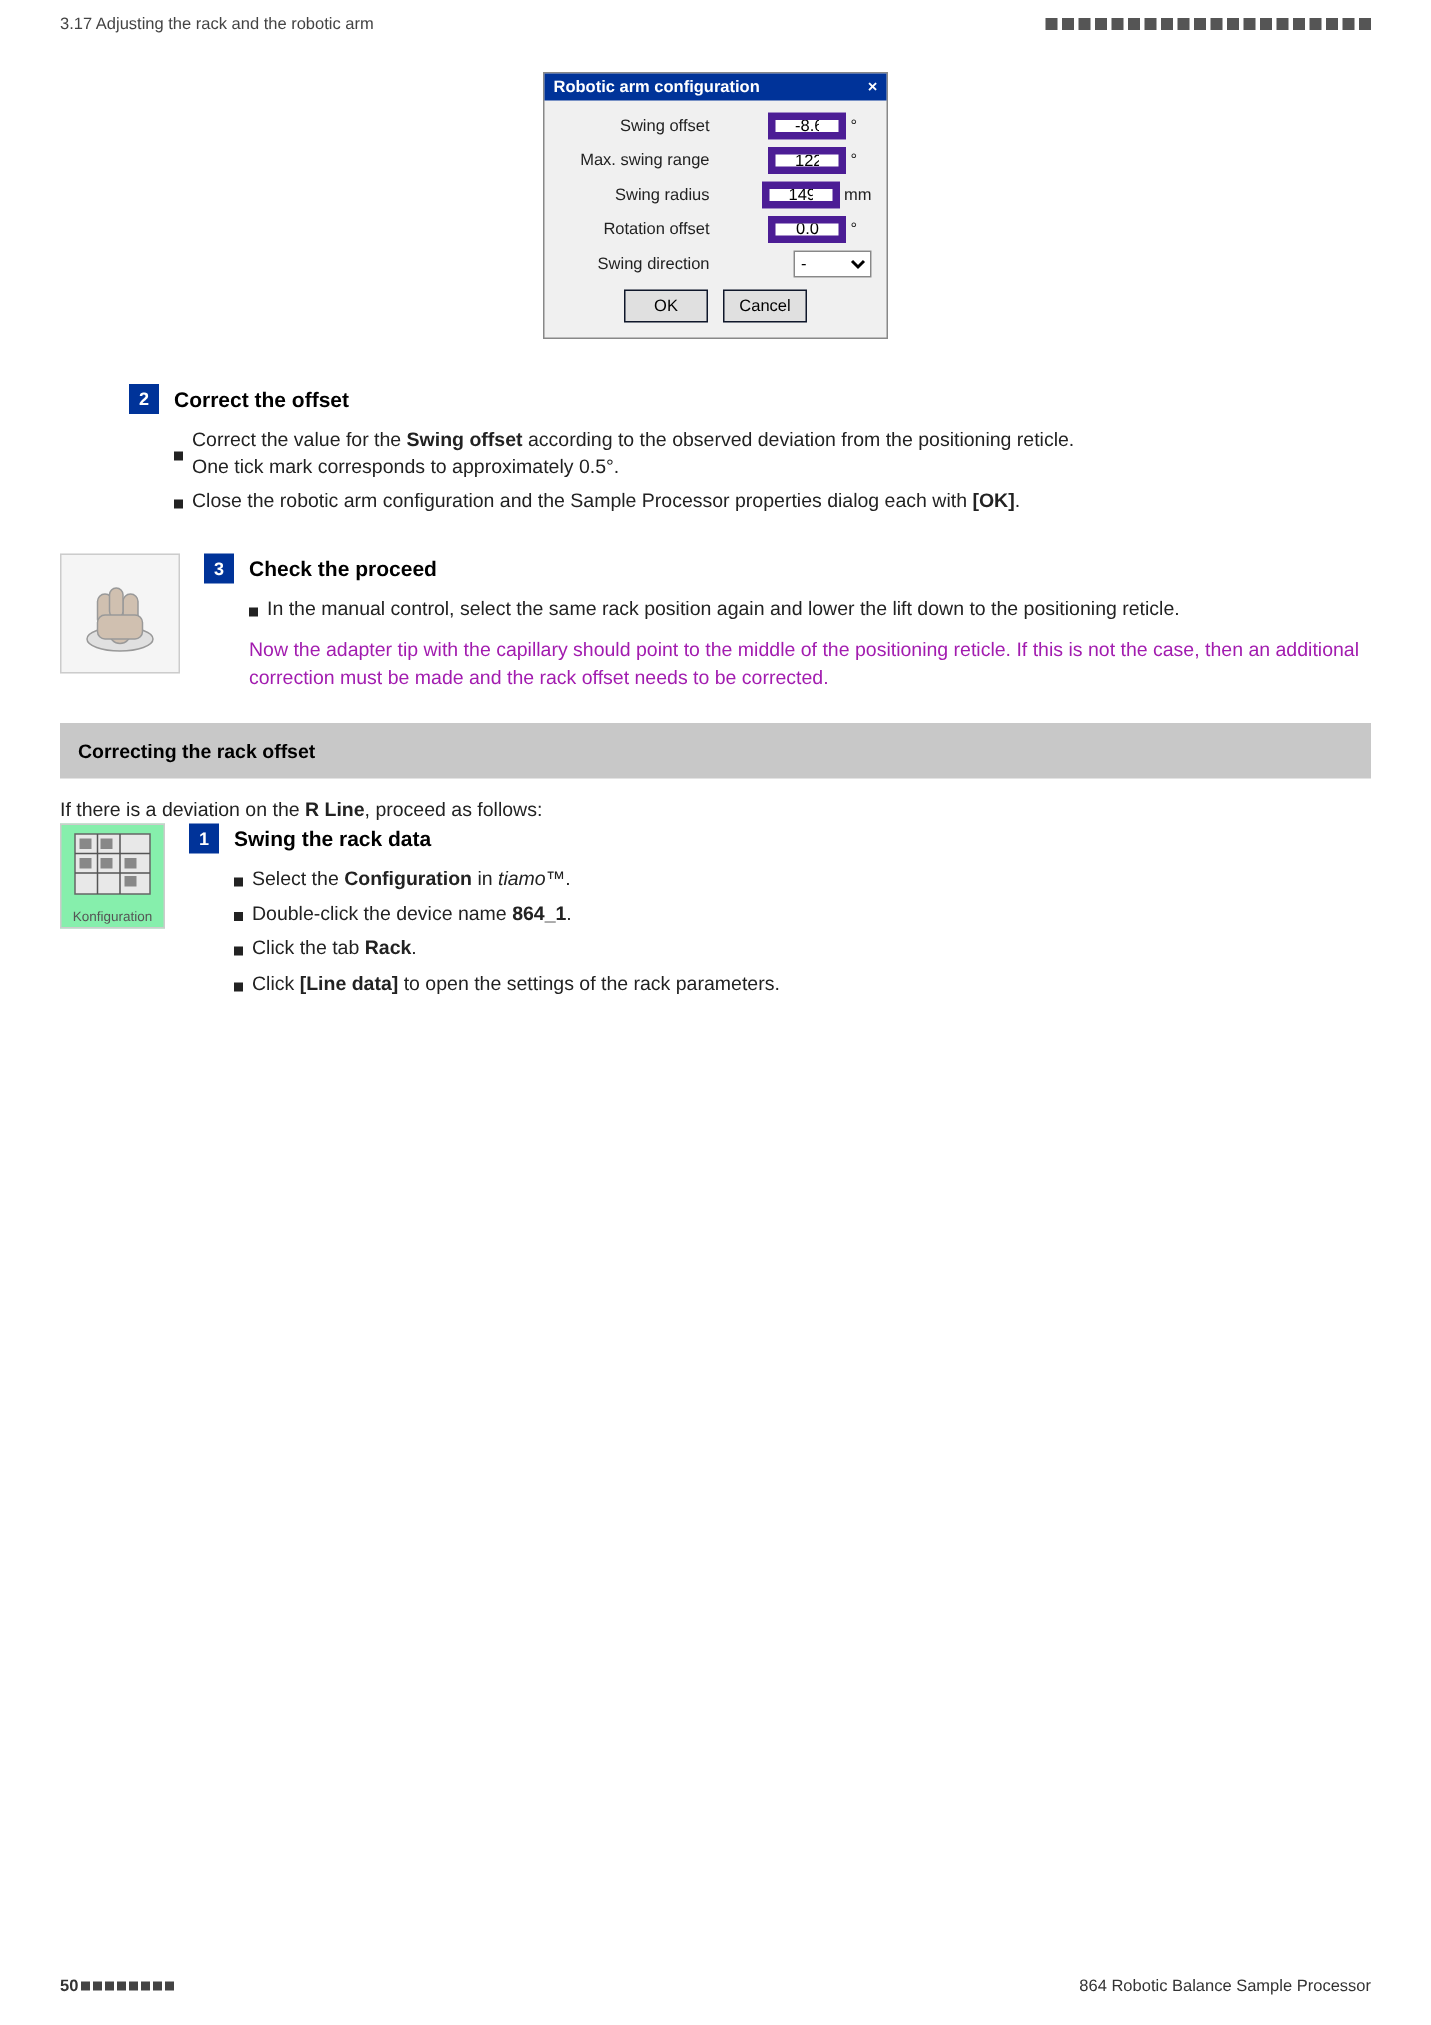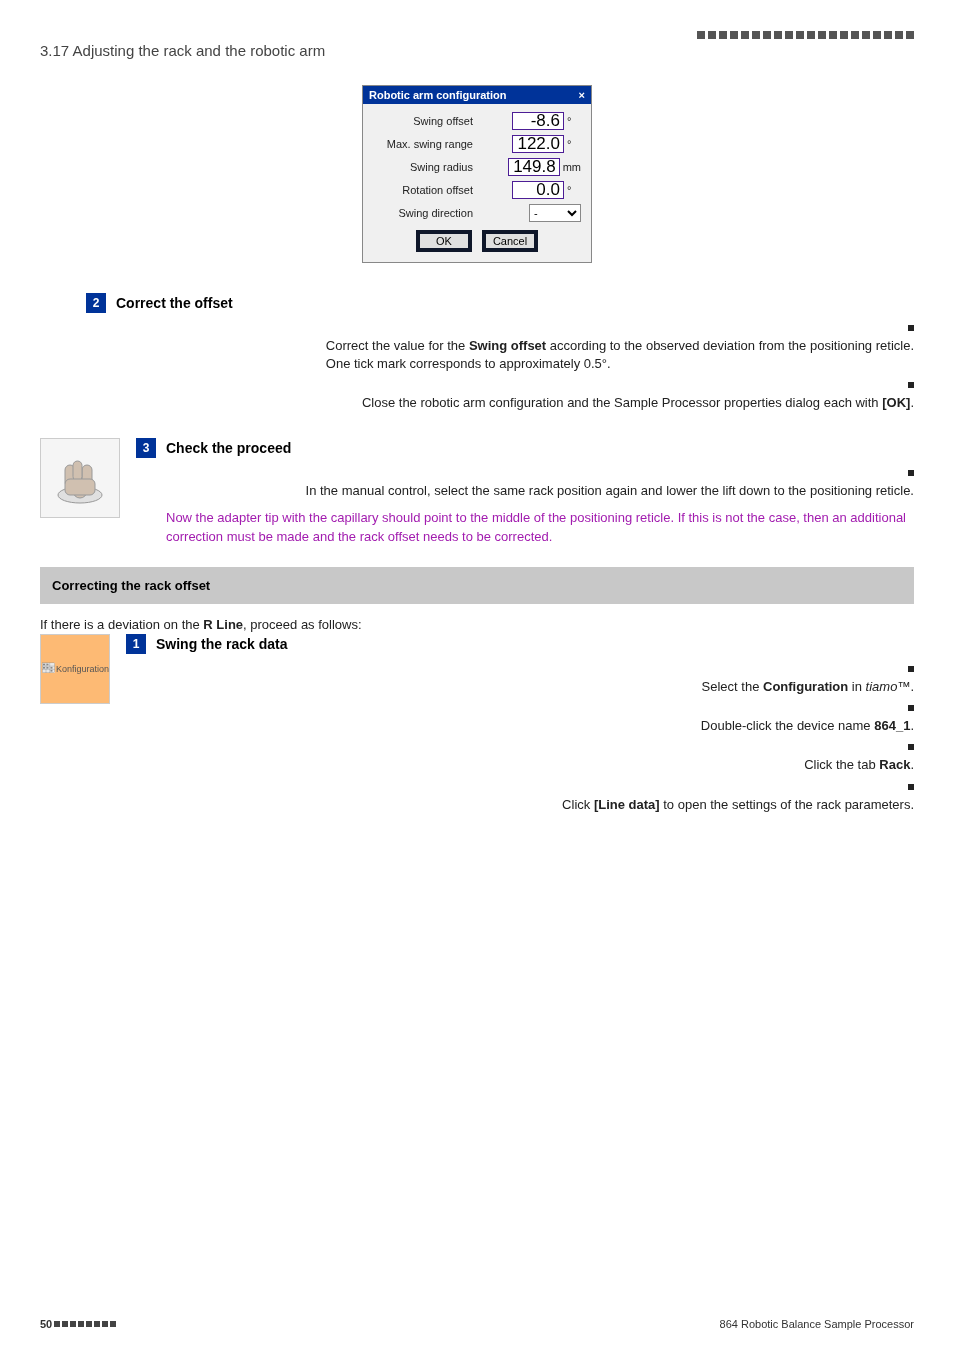--- a/index.html
+++ b/index.html
@@ -15,23 +15,22 @@
 
     
     .page-header {
       display: flex;
       justify-content: space-between;
       align-items: center;
       padding: 10px 40px 6px 40px;
       border-bottom: none;
     }
     .page-header-left {
-      font-size: 15px;
+      font-size: 11px;
       color: #444;
-      margin-top: 32px;
     }
     .page-header-right {
       display: flex;
       gap: 3px;
     }
     .header-dot {
       width: 8px; height: 8px;
       background: #555;
       display: inline-block;
     }
@@ -85,24 +84,24 @@
       margin-right: 4px;
     }
     .dialog-input-group {
       display: flex;
       align-items: center;
       gap: 3px;
     }
     .dialog-input {
       width: 52px;
       height: 18px;
-      border: 1px solid #4c1d95;
+      border: 5px solid #4c1d95;
       background: #fff;
-      font-size: 17px;
-      padding: 0 3px;
+      font-size: 11px;
+      padding: 0 13px;
       text-align: right;
     }
     .dialog-unit {
       font-size: 11px;
       color: #222;
       min-width: 14px;
     }
     .dialog-select {
       width: 52px;
       height: 18px;
@@ -113,21 +112,21 @@
     .dialog-buttons {
       display: flex;
       justify-content: center;
       gap: 10px;
       margin-top: 8px;
     }
     .dialog-btn {
       width: 56px;
       height: 22px;
       background: #e0e0e0;
-      border: 4px solid #0f172a;
+      border: 1px solid #0f172a;
       font-size: 11px;
       cursor: pointer;
     }
 
     
     .step-section {
       display: flex;
       gap: 16px;
       margin-bottom: 20px;
       align-items: flex-start;
@@ -161,26 +160,25 @@
     .step-body {
       margin-left: 30px;
     }
     .bullet-list {
       list-style: none;
       padding: 0;
       margin: 0;
     }
     .bullet-list li {
       display: flex;
-      align-items: flex-end;
+      align-items: center;
       gap: 6px;
       margin-bottom: 5px;
       font-size: 13px;
       line-height: 1.4;
-      flex-direction: column;
     }
     .bullet-square {
       flex-shrink: 0;
       width: 6px;
       height: 6px;
       background: #222;
       margin-top: 4px;
     }
     .note-text {
       font-size: 13px;
@@ -242,23 +240,23 @@
       height: 6px;
       background: #444;
       display: inline-block;
     }
 
     
     .konfiguration-image {
       width: 70px;
       height: 70px;
       border: 1px solid #ccc;
-      background: #fdba74;
-      display: flex;
-      flex-direction: row;
+      background: #86efac;
+      display: flex;
+      flex-direction: column;
       align-items: center;
       justify-content: center;
       overflow: hidden;
     }
 
     .hand-image {
       width: 80px;
       height: 80px;
       border: 1px solid #ccc;
       background: #f5f5f5;

